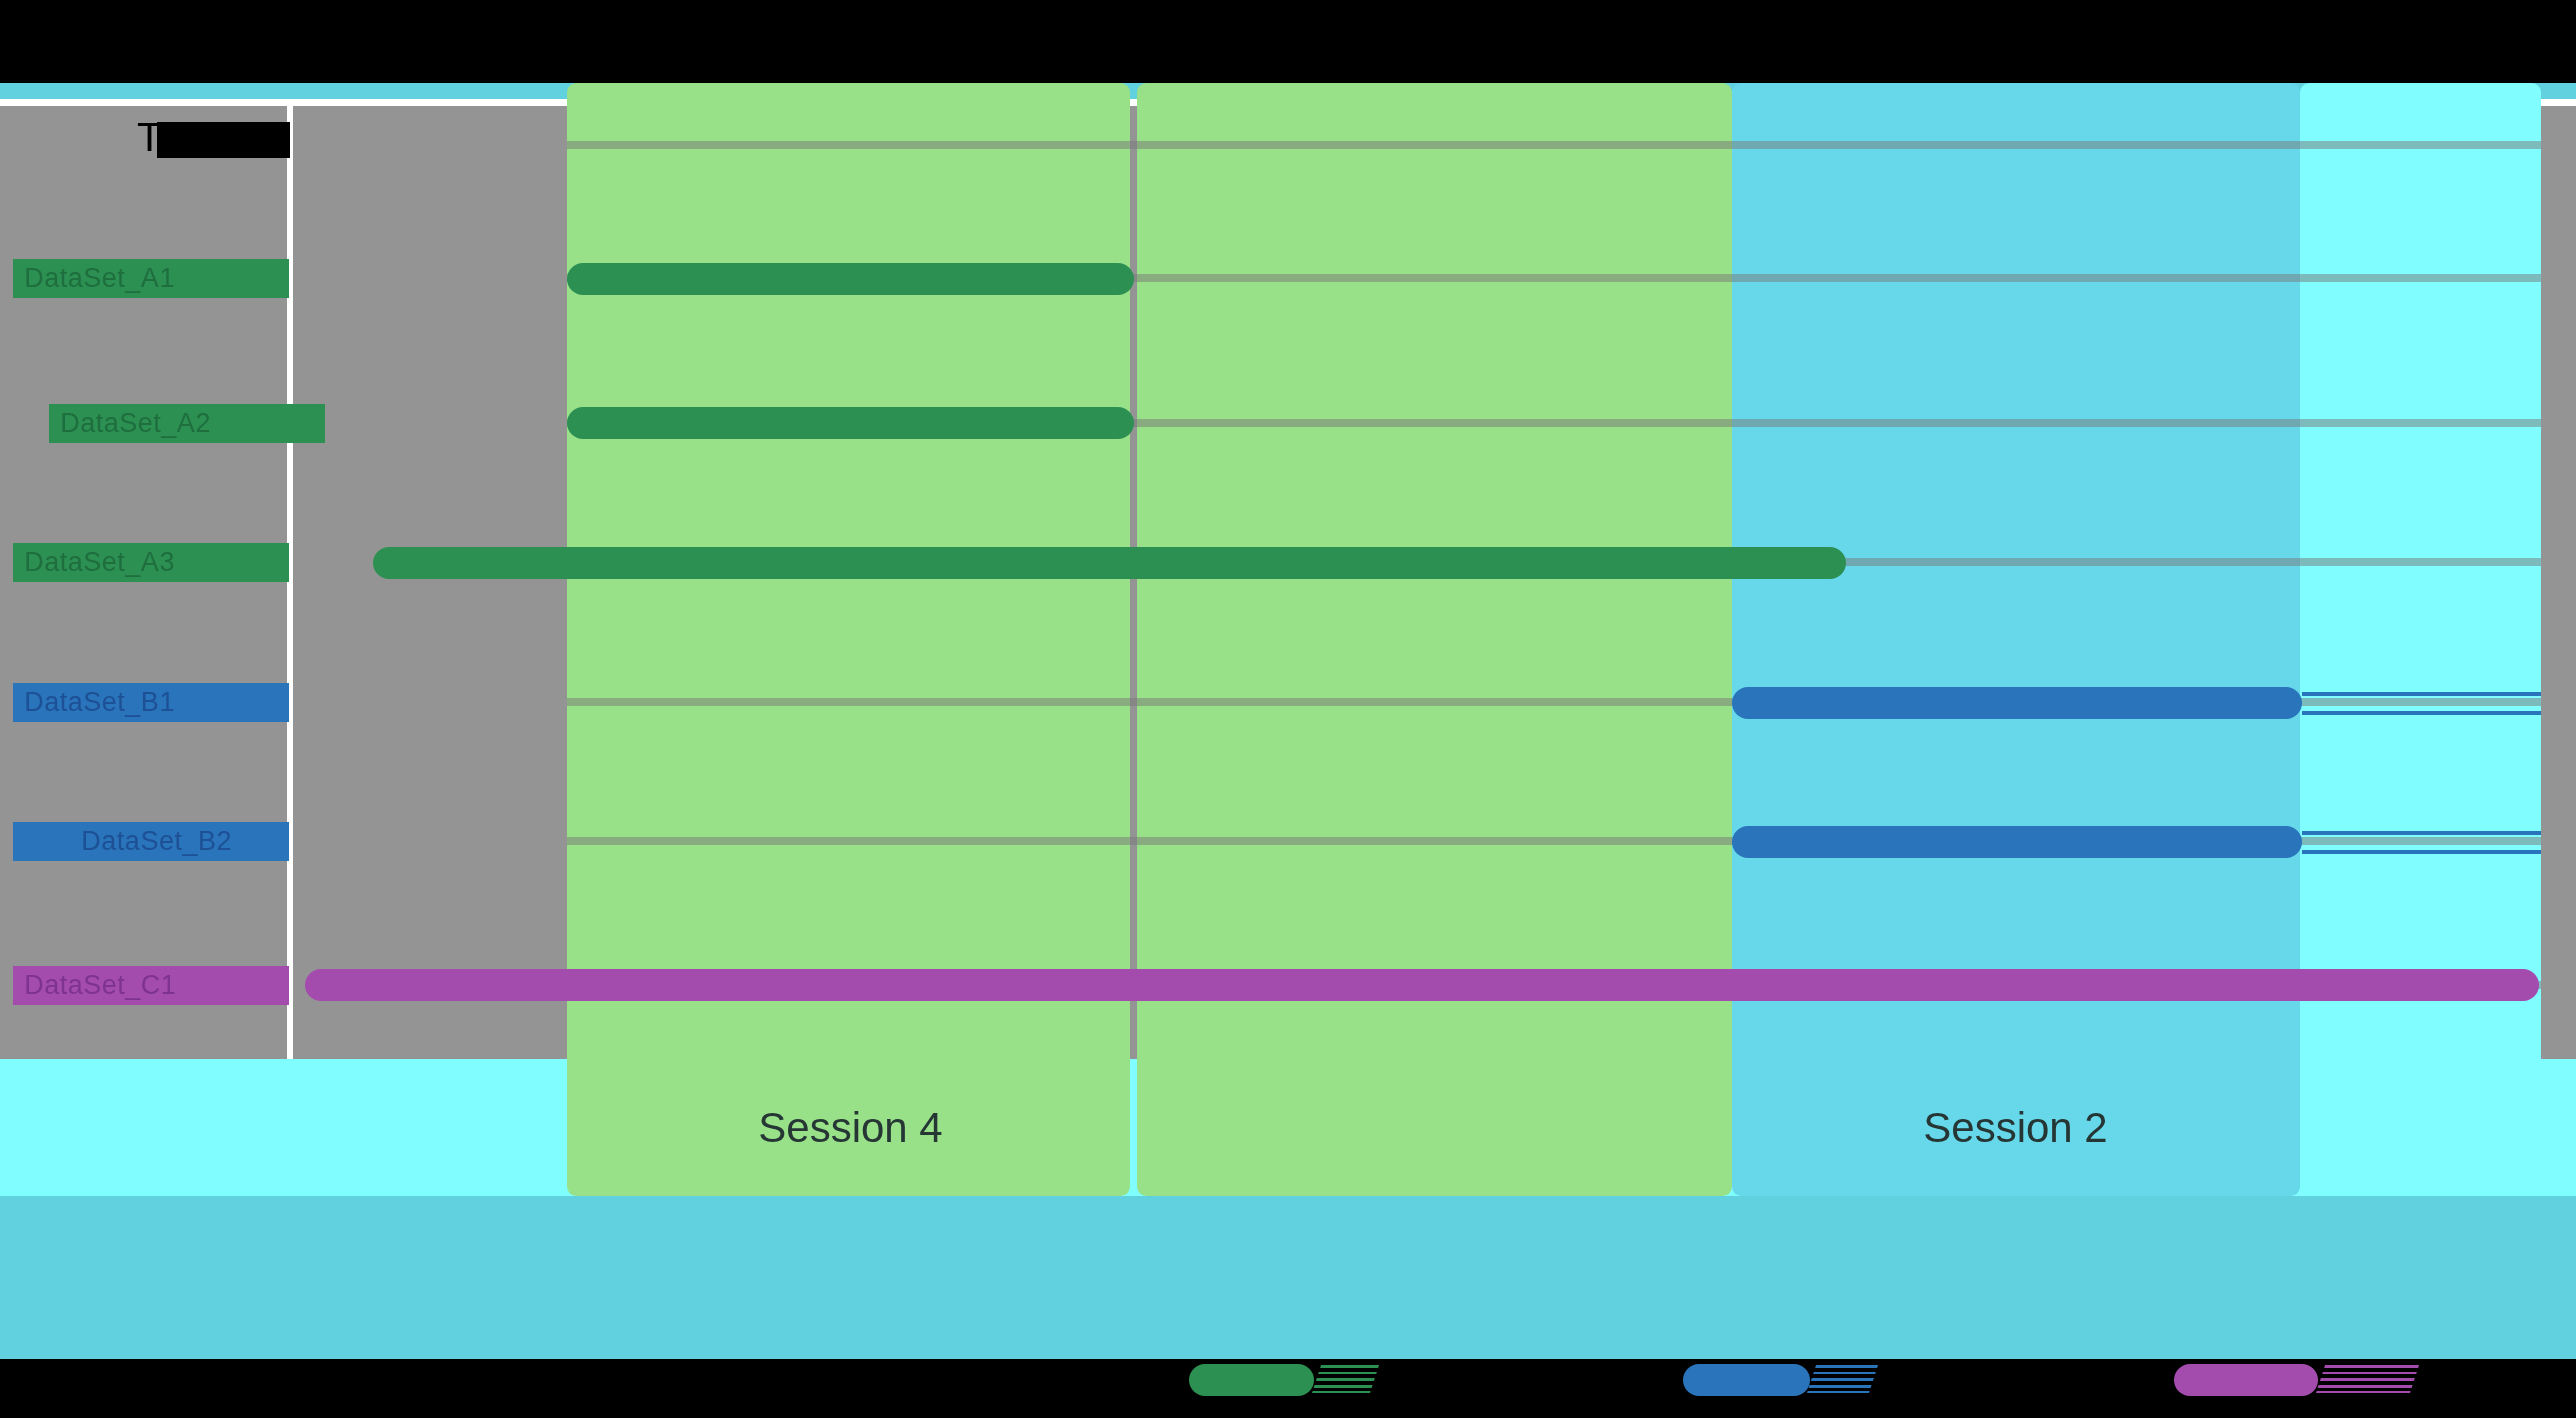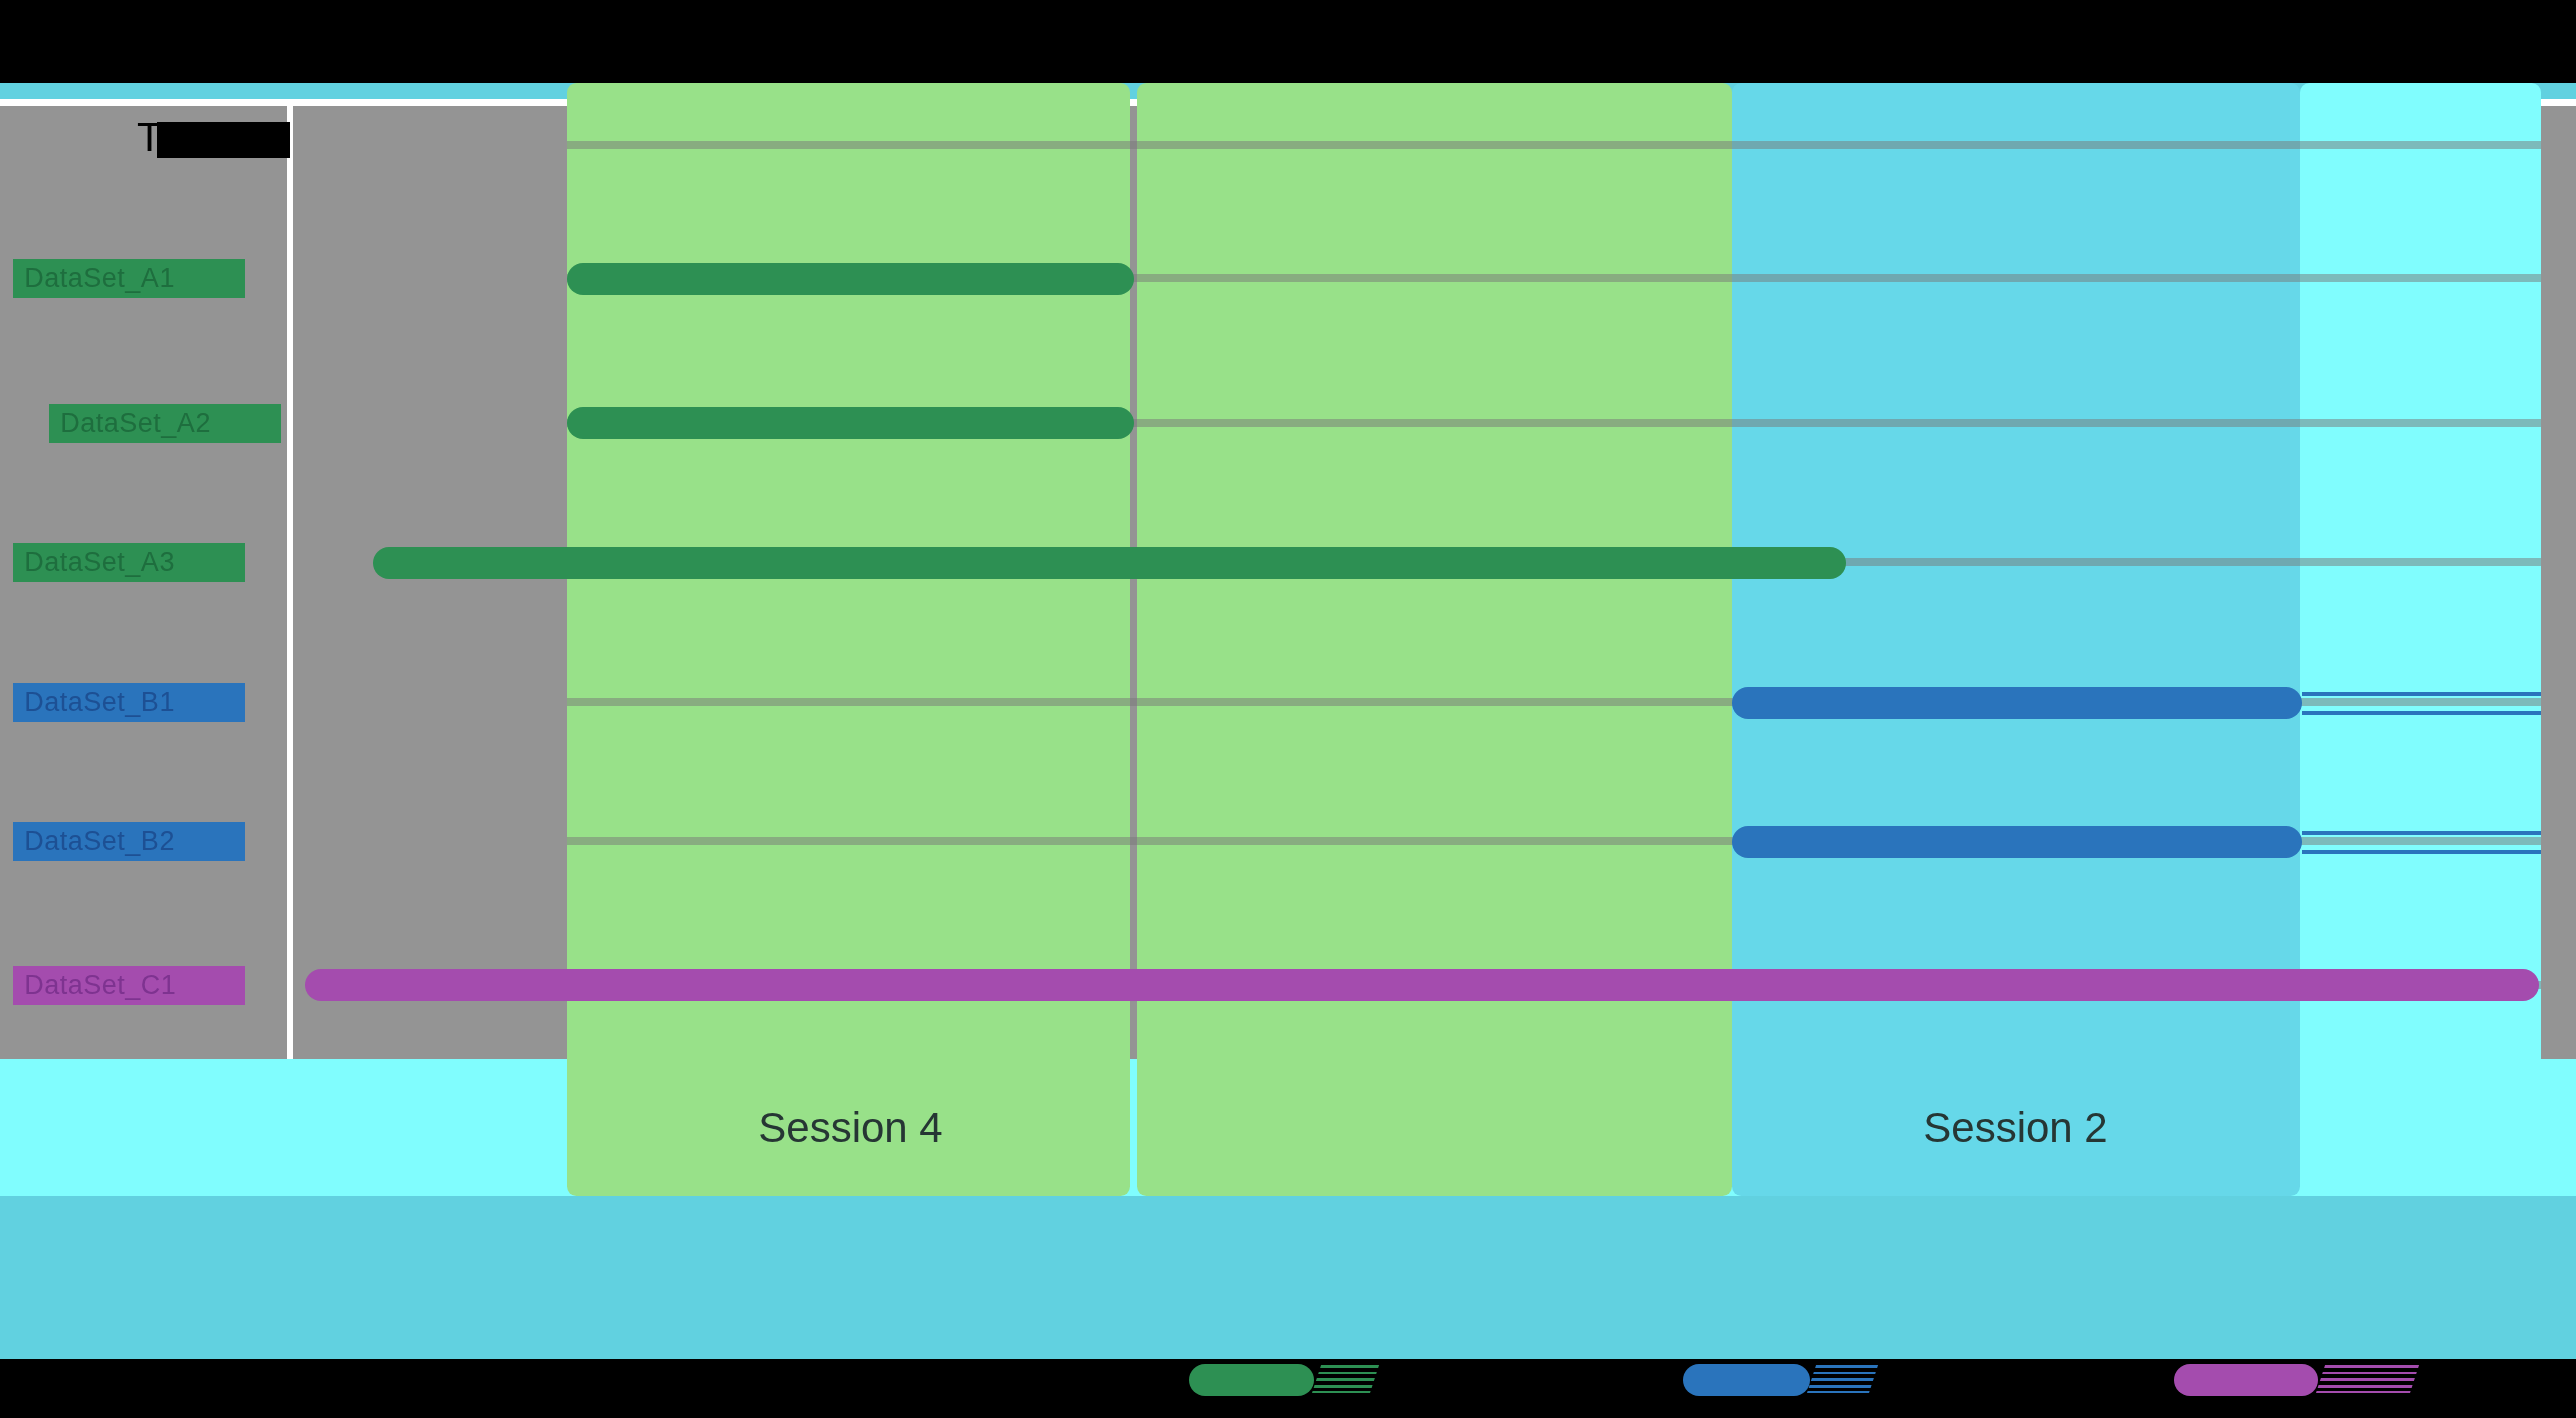--- a/index.html
+++ b/index.html
@@ -15,21 +15,21 @@
   .col.green{background:var(--green_col);}
   .col.blue{background:var(--blue_col);}
   .col.bright{background:var(--bright_cyan);}
   .row-line{left:567px;width:1974px;height:8.4px;background:var(--line);}
   .bar{height:32px;border-radius:16px;}
   .bar.green{background:var(--green);}
   .bar.blue{background:var(--blue);}
   .bar.purple{background:var(--purple);}
   .bar-tail{width:239px;height:22.5px;border-top:4.7px solid var(--blue);
             border-bottom:4.7px solid var(--blue);background:transparent;}
-  .row-label{left:13px;width:232px;height:39px;font-size:27px;line-height:39px;
+  .row-label{left:13px;width:276px;height:39px;font-size:27px;line-height:39px;
              padding-left:11.3px;letter-spacing:0.5px;white-space:nowrap;overflow:hidden;}
   .row-label.green{background:var(--green);color:var(--green_text);}
   .row-label.blue{background:var(--blue);color:var(--blue_text);}
   .row-label.purple{background:var(--purple);color:var(--purple_text);}
   .title-t{left:137px;top:116px;width:56px;height:43px;color:#000;font-size:41px;line-height:43px;}
   .title-box{left:157px;top:122px;width:133px;height:36px;background:#000;}
   .session-label{top:1104px;width:375px;height:47px;font-size:42px;line-height:47px;
                  text-align:center;color:var(--session_text);}
   .legend-pill{top:1364px;height:32px;border-radius:16px;}
   .legend-pill.green{background:var(--green);}
@@ -64,21 +64,21 @@
   <div class="row-line" style="top:837px;"></div>
   <div class="row-line" style="top:981px;"></div>
 
   <div class="title-t">T</div>
   <div class="title-box"></div>
 
   <div class="row-label green" style="top:259px;">DataSet_A1</div>
   <div class="row-label green" style="top:404px;margin-left:36px;">DataSet_A2</div>
   <div class="row-label green" style="top:543px;">DataSet_A3</div>
   <div class="row-label blue" style="top:683px;">DataSet_B1</div>
-  <div class="row-label blue" style="top:822px;">DataSet_B2</div>
+  <div class="row-label blue" style="top:822px;text-align:center;">DataSet_B2</div>
   <div class="row-label purple" style="top:966px;">DataSet_C1</div>
 
   <div class="bar green" style="left:567px;top:263px;width:567px;"></div>
   <div class="bar green" style="left:567px;top:407px;width:567px;"></div>
   <div class="bar green" style="left:373px;top:547px;width:1473px;"></div>
   <div class="bar blue" style="left:1732px;top:687px;width:570px;"></div>
   <div class="bar-tail" style="left:2302px;top:692px;"></div>
   <div class="bar blue" style="left:1732px;top:826px;width:570px;"></div>
   <div class="bar-tail" style="left:2302px;top:831px;"></div>
   <div class="bar purple" style="left:305px;top:969px;width:2234px;"></div>

